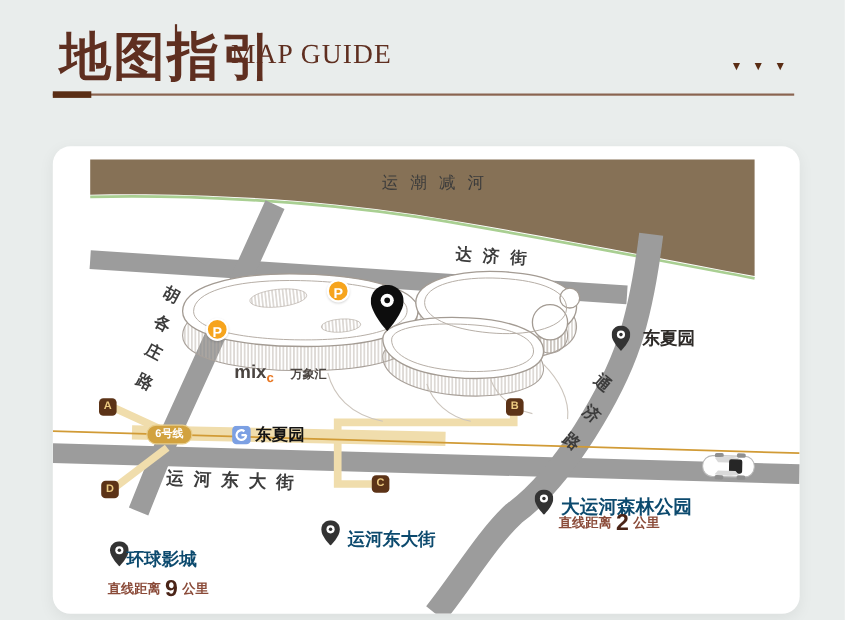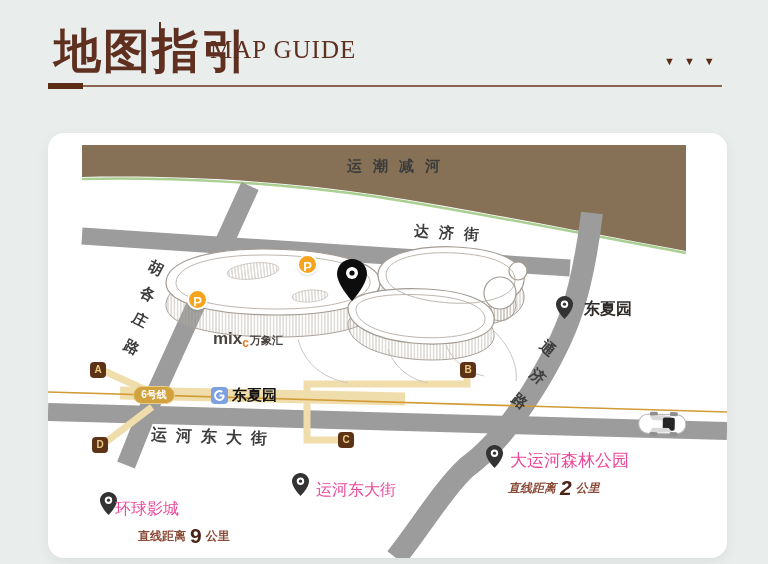--- a/index.html
+++ b/index.html
@@ -13,21 +13,21 @@
   .hdr-en{left:170px;top:36px;font-family:"Liberation Serif","DejaVu Serif",serif;
           font-size:25px;color:#5f2f20;letter-spacing:1px;padding-left:40px;}
   .hdr-tris{left:664px;top:55px;font-size:11px;color:#5a2d14;letter-spacing:9px;}
   .hdr-line{left:48px;top:85px;width:674px;height:2px;background:#8a6450;}
   .hdr-line-thick{left:48px;top:83px;width:35px;height:6px;background:#5a2d14;}
   
   .map-card{left:48px;top:133px;width:679px;height:425px;background:#ffffff;
             border-radius:16px;overflow:hidden;box-shadow:0 4px 14px rgba(0,0,0,0.06);}
   .map-card .lbl{position:absolute;color:#3c3c3c;}
   .river-label{left:266px;top:24px;width:170px;text-align:center;color:#ffffff;
-               font-size:15px;font-weight:bold;letter-spacing:11px;}
+               font-size:15px;font-weight:normal;letter-spacing:11px;}
   .street-daji{left:366px;top:91px;font-size:15px;font-weight:bold;letter-spacing:10px;
                transform:rotate(3.5deg);}
   .street-yunhe{left:103px;top:294px;font-size:16px;font-weight:bold;letter-spacing:9px;
                transform:rotate(2deg);}
   .vchar{position:absolute;font-size:15px;font-weight:bold;color:#3c3c3c;}
   
   .line-pill{left:85px;top:253px;width:40px;height:16px;background:#d2a23f;
              border:1px solid #e7cd8b;border-radius:9px;color:#fff;font-size:10px;
              font-weight:bold;text-align:center;line-height:15px;}
   .station-ic{left:163px;top:254px;}
@@ -36,23 +36,23 @@
   .exit{position:absolute;width:16px;height:16px;background:#5c3317;border-radius:4px;
         color:#ecca80;font-size:10px;font-weight:bold;text-align:center;line-height:16px;}
   
   .pk{position:absolute;width:21px;height:21px;background:#f6a41d;border:2px solid #ffffff;
       border-radius:50%;color:#fff;font-size:13px;font-weight:bold;text-align:center;
       line-height:21px;box-sizing:border-box;box-shadow:0 1px 2px rgba(0,0,0,.15);}
   
   .logo{left:165px;top:196px;white-space:nowrap;}
   .logo .mx{font-size:17px;font-weight:bold;color:#4a4440;letter-spacing:0;}
   .logo .mc{font-size:12px;font-weight:bold;color:#e87722;position:relative;top:3px;}
-  .logo .mn{font-size:11px;font-weight:bold;color:#4a4440;margin-left:1px;}
-  
-  .poi-name{position:absolute;font-size:16px;font-weight:normal;color:#ec4899;}
+  .logo .mn{font-size:11px;font-weight:bold;color:#4a4440;margin-left:15px;}
+  
+  .poi-name{position:absolute;font-size:16px;font-weight:bold;color:#0c4a6e;}
   .poi-name2{font-size:16px;font-weight:bold;color:#2e2b28;line-height:21px;}
   .dist{position:absolute;white-space:nowrap;color:#8a4a38;font-size:12px;font-weight:bold;}
   .dist .num{font-size:21px;color:#4a2417;margin:0 4px;vertical-align:-3px;}
 </style>
 </head>
 <body>
 
 <div class="abs hdr-zh">地图指引</div>
 <div class="abs hdr-div"></div>
 <div class="abs hdr-en">MAP GUIDE</div>
@@ -191,38 +191,38 @@
   </div>
 
   <div class="abs" style="left:438px;top:312px;">
     <svg width="17" height="23" viewBox="0 0 17 23">
         <path d="M8.5,0 C3.8,0 0,3.7 0,8.3 C0,14.5 8.5,23 8.5,23 C8.5,23 17,14.5 17,8.3 C17,3.7 13.2,0 8.5,0 Z" fill="#333333"></path>
         <circle cx="8.5" cy="8.2" r="3.7" fill="#ffffff"></circle>
         <circle cx="8.5" cy="8.2" r="1.6" fill="#333333"></circle>
       </svg>
   </div>
   <div class="poi-name" style="left:462px;top:316px;font-size:17px;">大运河森林公园</div>
-  <div class="dist" style="left:460px;top:343px;font-style:italic;">
+  <div class="dist" style="left:460px;top:331px;">
     <span>直线距离</span><span class="num">2</span><span>公里</span>
   </div>
 
   <div class="abs" style="left:244px;top:340px;">
     <svg width="17" height="23" viewBox="0 0 17 23">
         <path d="M8.5,0 C3.8,0 0,3.7 0,8.3 C0,14.5 8.5,23 8.5,23 C8.5,23 17,14.5 17,8.3 C17,3.7 13.2,0 8.5,0 Z" fill="#333333"></path>
         <circle cx="8.5" cy="8.2" r="3.7" fill="#ffffff"></circle>
         <circle cx="8.5" cy="8.2" r="1.6" fill="#333333"></circle>
       </svg>
   </div>
   <div class="poi-name" style="left:268px;top:347px;">运河东大街</div>
 
   <div class="abs" style="left:52px;top:359px;">
     <svg width="17" height="23" viewBox="0 0 17 23">
         <path d="M8.5,0 C3.8,0 0,3.7 0,8.3 C0,14.5 8.5,23 8.5,23 C8.5,23 17,14.5 17,8.3 C17,3.7 13.2,0 8.5,0 Z" fill="#333333"></path>
         <circle cx="8.5" cy="8.2" r="3.7" fill="#ffffff"></circle>
         <circle cx="8.5" cy="8.2" r="1.6" fill="#333333"></circle>
       </svg>
   </div>
   <div class="poi-name" style="left:67px;top:366px;">环球影城</div>
-  <div class="dist" style="left:50px;top:391px;margin-left:40px;">
+  <div class="dist" style="left:50px;top:391px;">
     <span>直线距离</span><span class="num">9</span><span>公里</span>
   </div>
 
 </div>
 
 </body></html>

